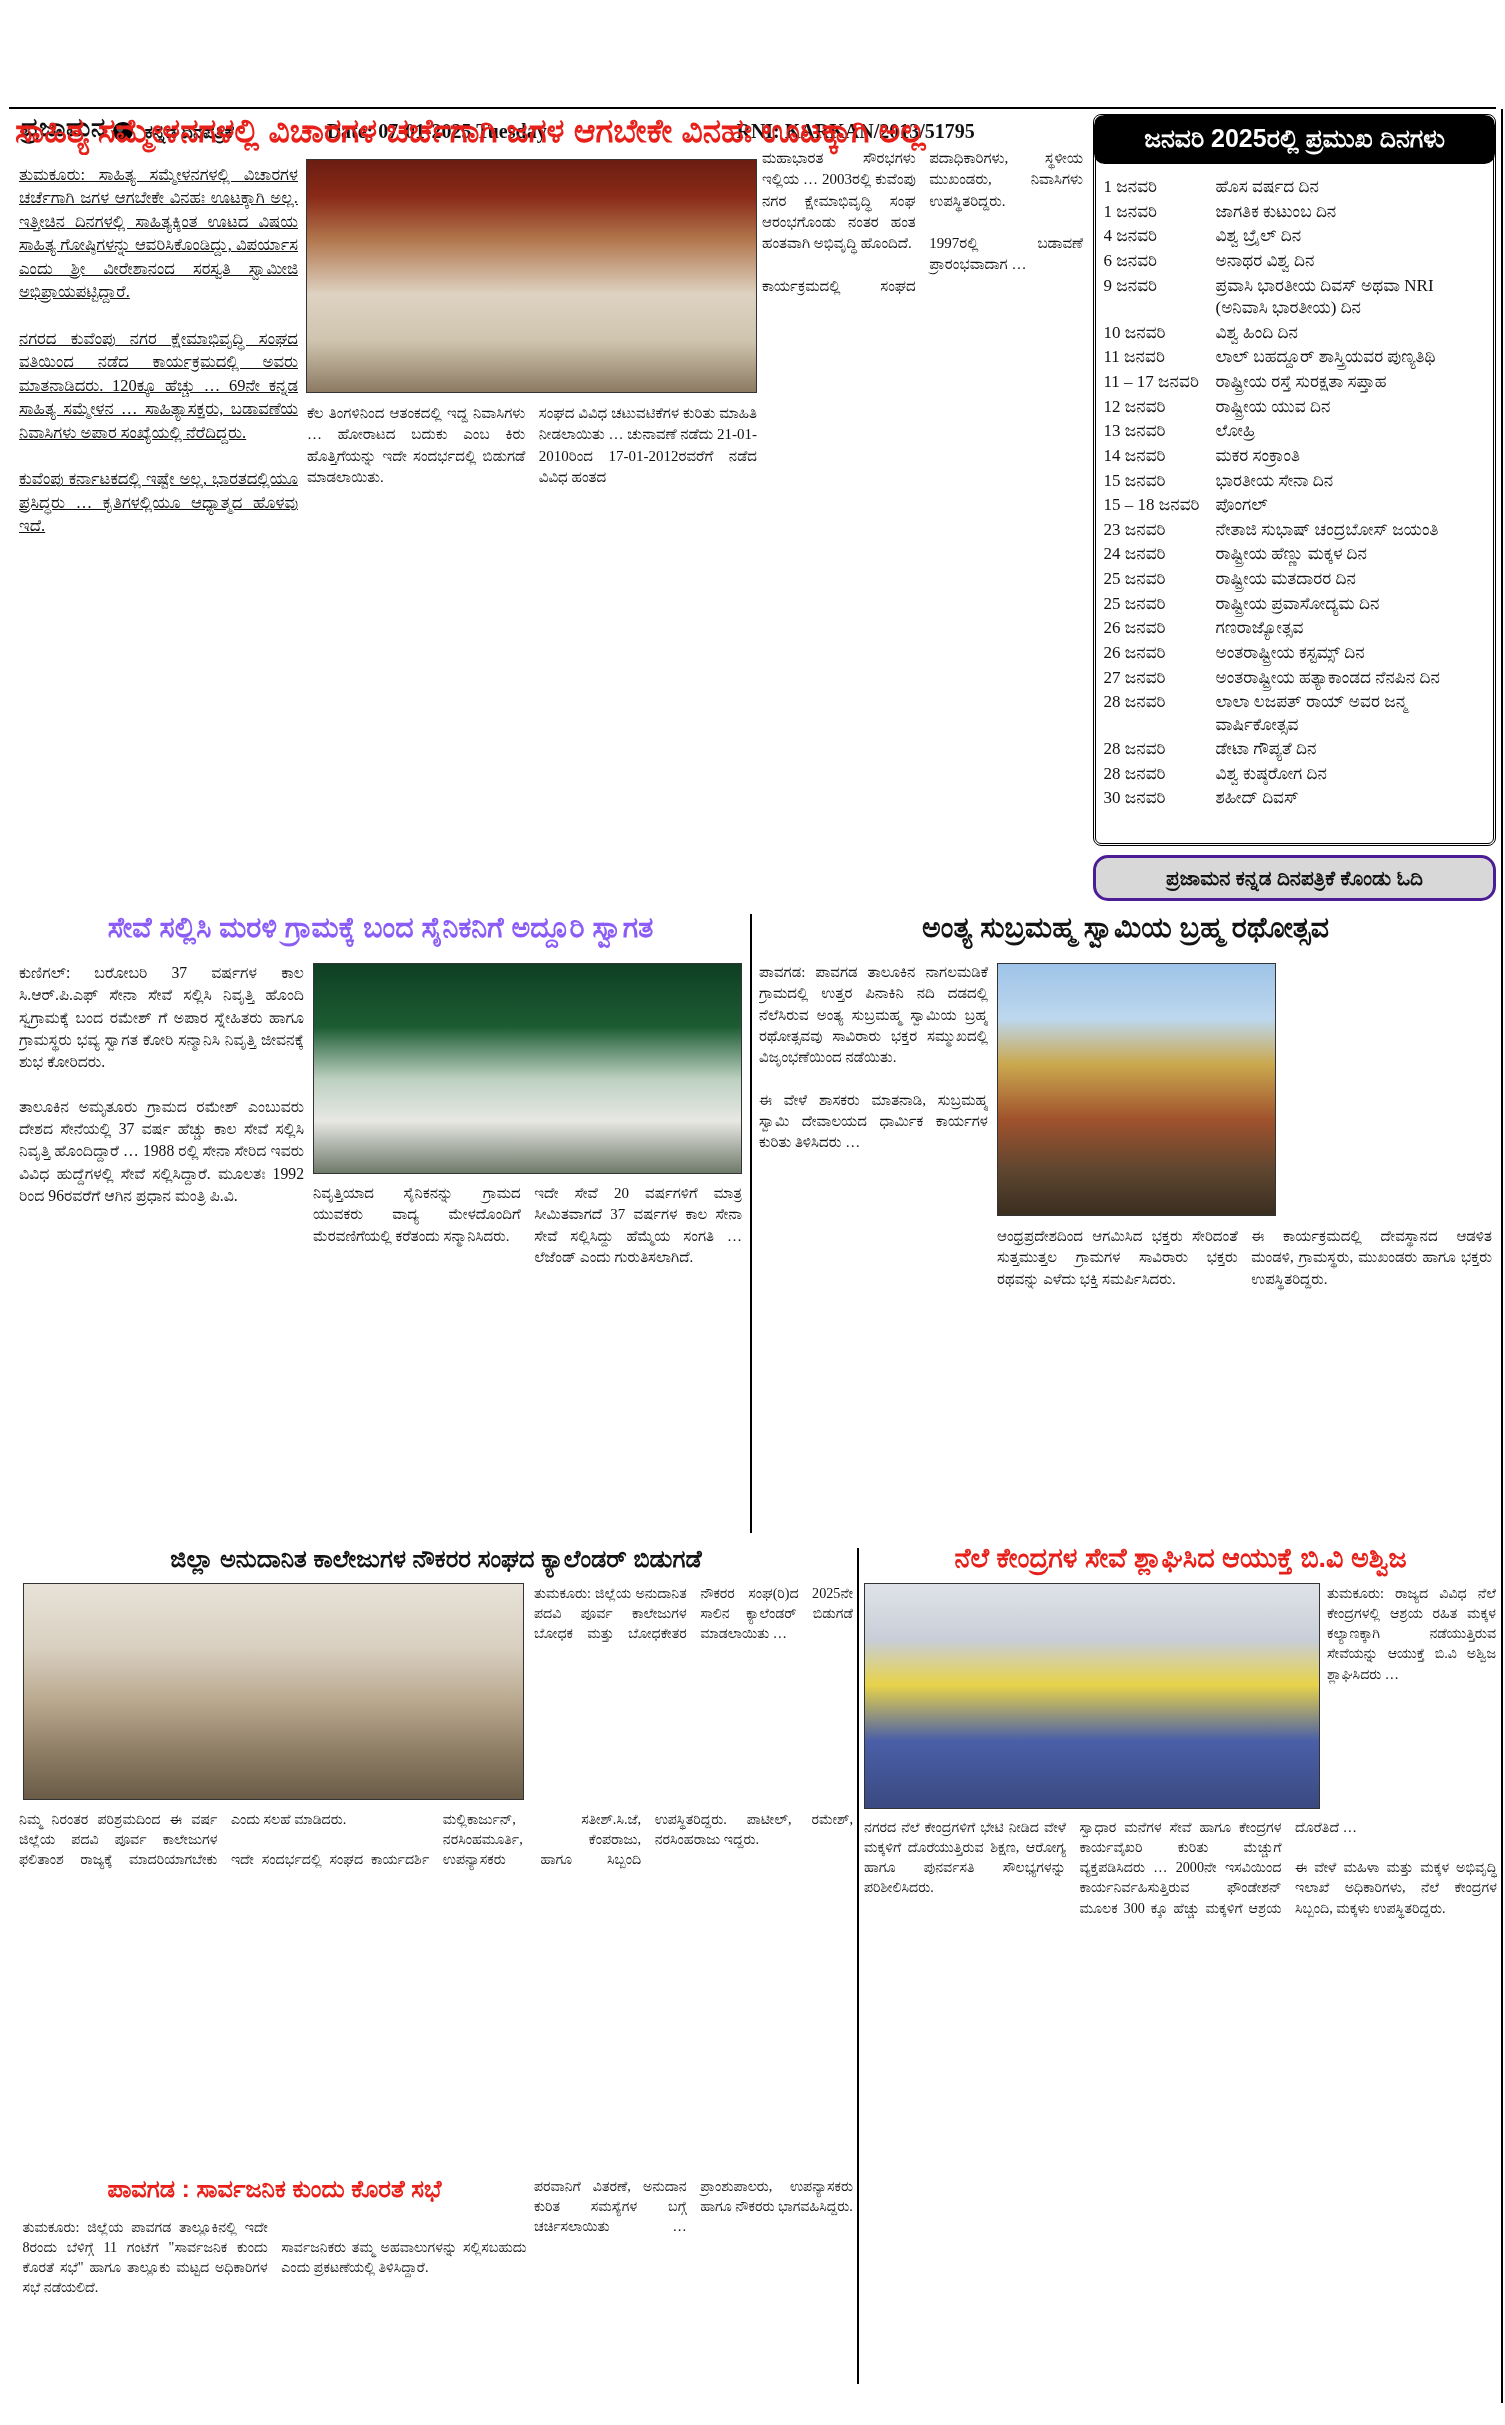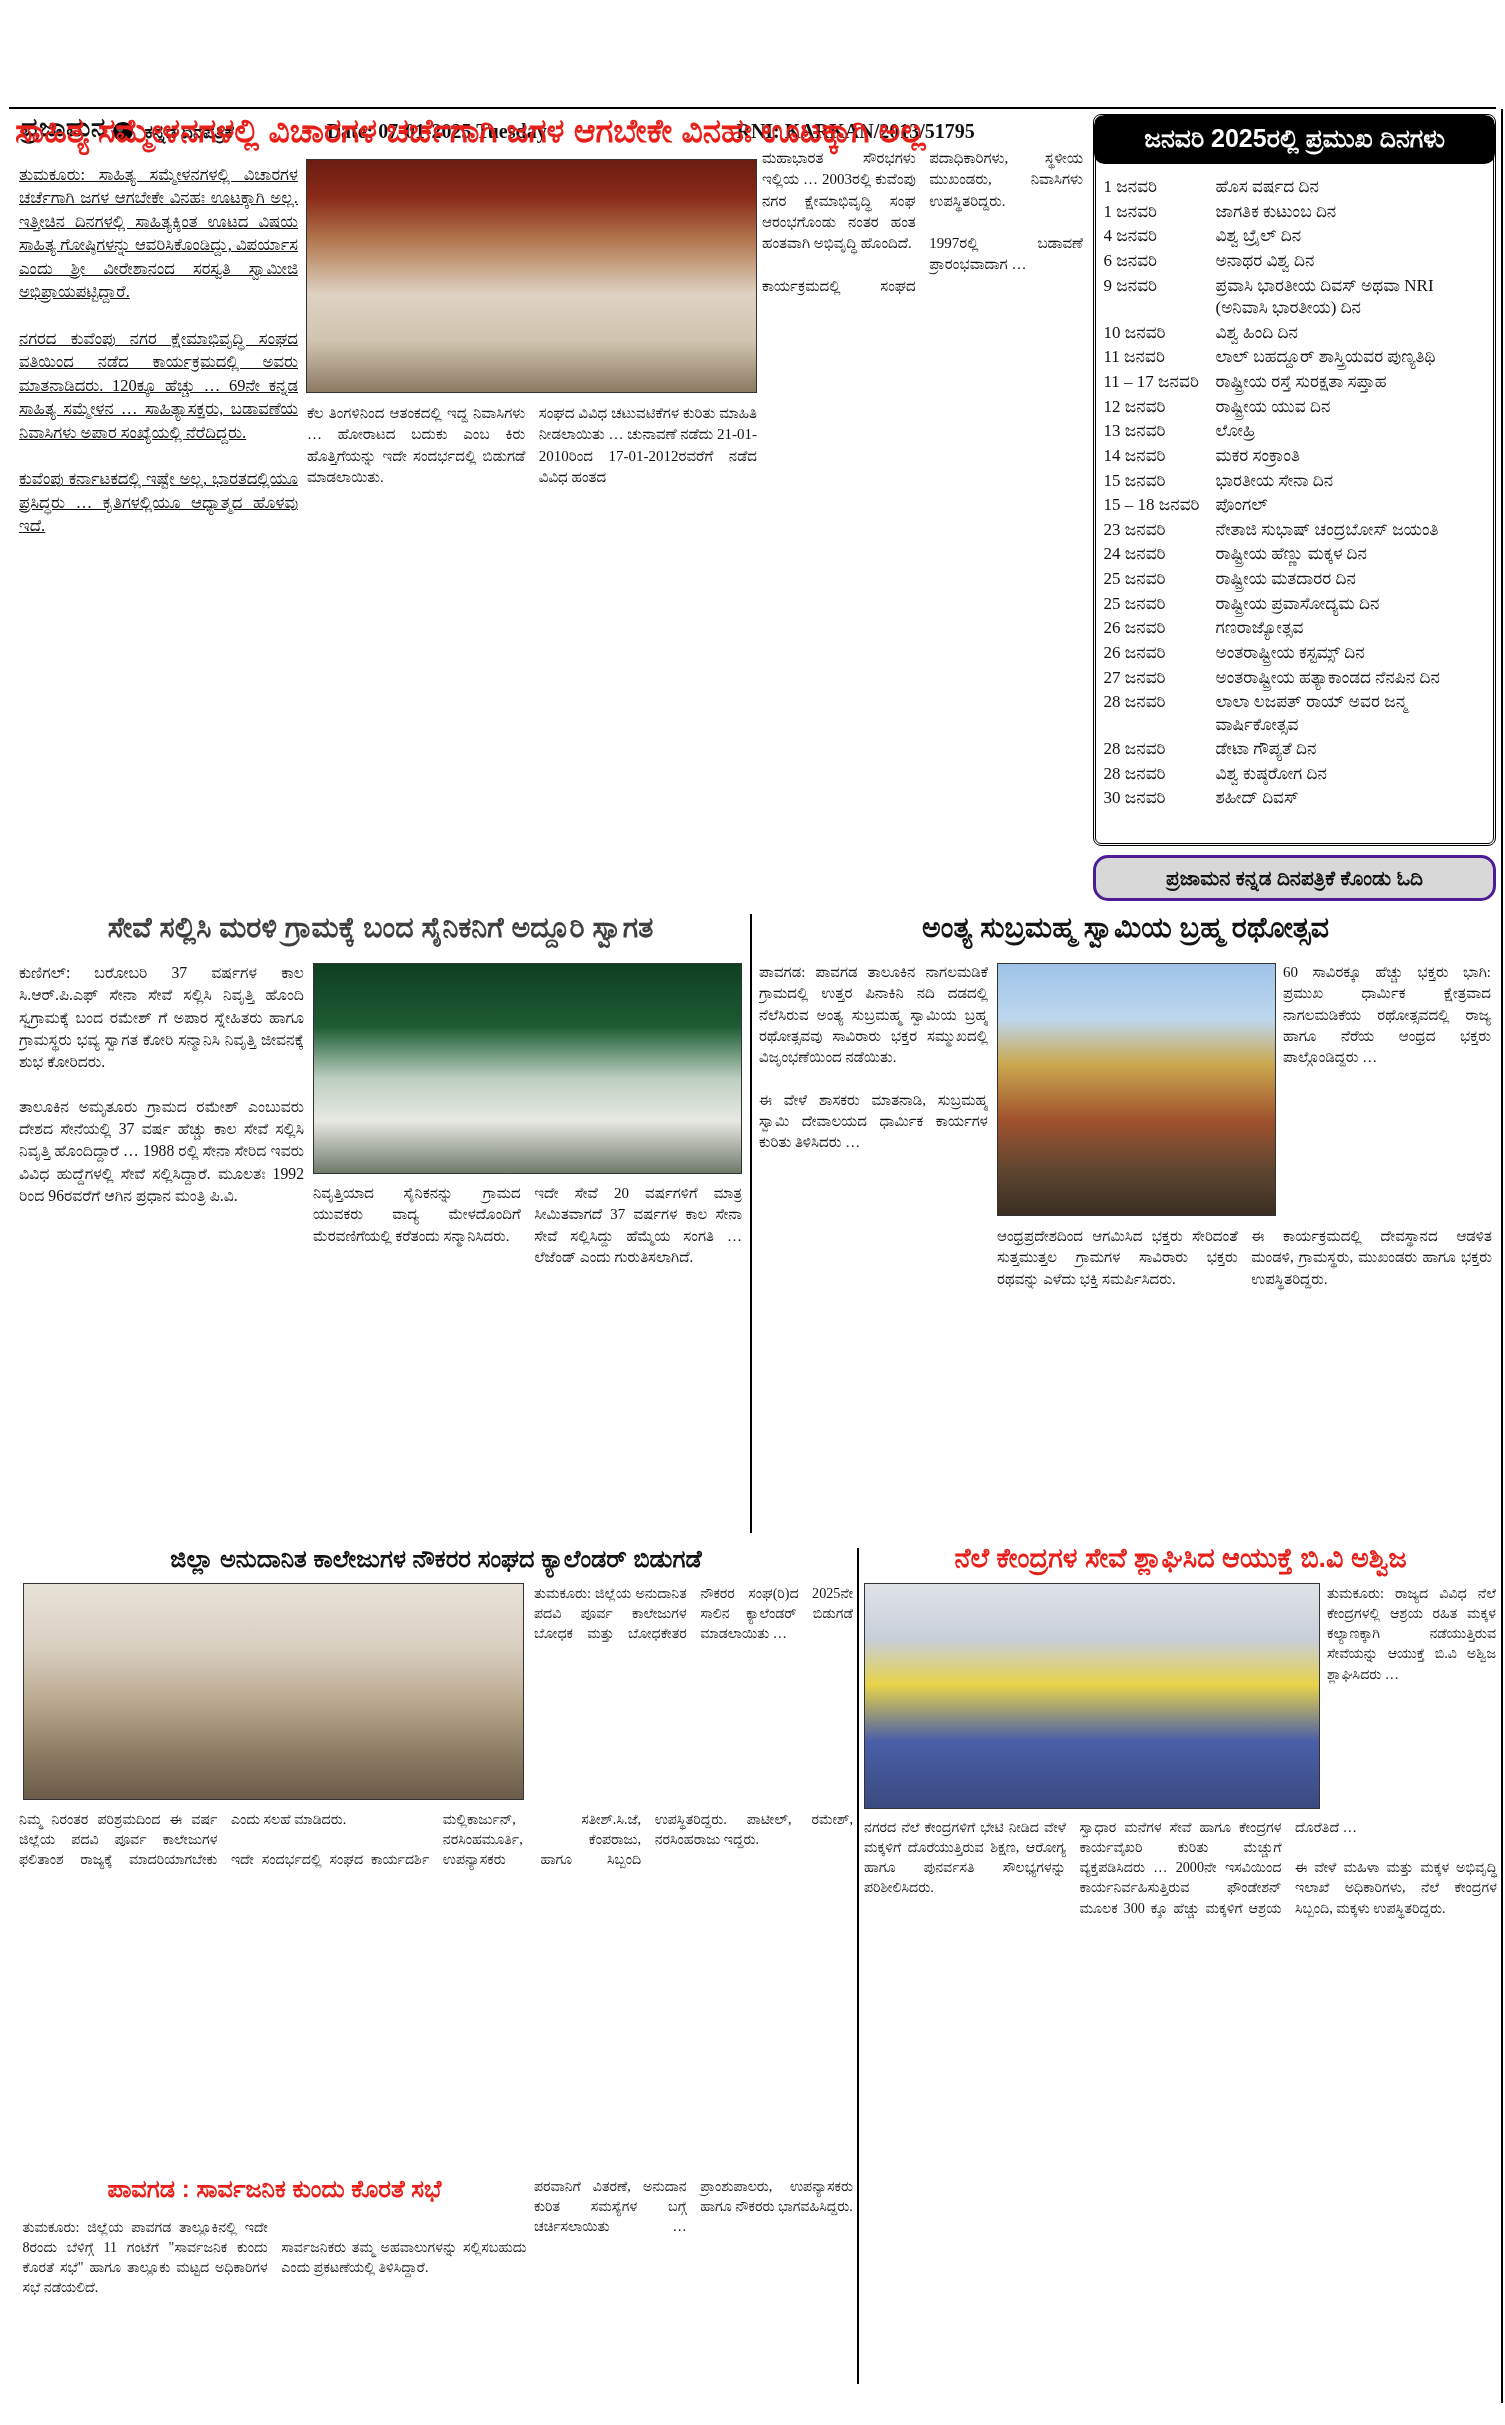--- a/index.html
+++ b/index.html
@@ -14,21 +14,21 @@
   .head-date{font-size:20px;font-weight:700;margin-left:72px;white-space:nowrap;}
   .head-rni{font-size:20px;font-weight:700;margin-left:auto;white-space:nowrap;}
   .head-paper{font-size:20px;font-weight:700;margin-left:auto;white-space:nowrap;}
   .page-circle{width:25.5px;height:25.5px;border-radius:50%;background:#000;color:#fff;font-family:"Liberation Sans",sans-serif;
                font-weight:700;font-size:16.5px;display:flex;align-items:center;justify-content:center;margin-left:30px;}
   .head-rule{position:absolute;top:107px;left:9px;right:9px;height:2.2px;background:#000;}
   .edge-right{position:absolute;left:1501px;top:109px;height:2294px;width:1.5px;background:#000;}
   
   .headline{font-family:"Liberation Sans",sans-serif;font-weight:800;white-space:nowrap;overflow:hidden;}
   .hl-main{position:absolute;top:112px;left:15px;width:1070px;height:43px;font-size:33px;color:#e8201a;}
-  .hl-a2{position:absolute;top:911px;left:19px;width:723px;height:39px;font-size:28.5px;color:#404040;text-align:center;}
+  .hl-a2{position:absolute;top:911px;left:19px;width:723px;height:39px;font-size:28.5px;color:#8b5cf6;text-align:center;}
   .hl-a3{position:absolute;top:911px;left:759px;width:733px;height:39px;font-size:28.5px;color:#141414;text-align:center;}
   .hl-a5{position:absolute;top:1545px;left:19px;width:834px;height:36px;font-size:24px;color:#141414;text-align:center;}
   .hl-a4{position:absolute;top:1543px;left:864px;width:633px;height:37px;font-size:27px;color:#e8201a;text-align:center;}
   .hl-a6{position:absolute;top:2175px;left:22.5px;width:504px;height:36px;font-size:24px;color:#e8201a;text-align:center;}
   
   .cal-box{position:absolute;left:1093px;top:114px;width:403px;height:732px;border:3.7px double #000;border-radius:8px;
            box-sizing:border-box;background:#fff;}
   .cal-title{position:absolute;top:-2.2px;left:-2.2px;right:-2.2px;height:49px;background:#000;border-radius:10.5px;
              color:#fff;font-family:"Liberation Sans",sans-serif;font-weight:800;font-size:25px;
              display:flex;align-items:center;justify-content:center;white-space:nowrap;overflow:hidden;}
@@ -199,21 +199,20 @@
   <div class="txt cols2" style="left:313px;top:1183px;width:429px;height:351px;font-size:15px;">ನಿವೃತ್ತಿಯಾದ ಸೈನಿಕನನ್ನು ಗ್ರಾಮದ ಯುವಕರು ವಾದ್ಯ ಮೇಳದೊಂದಿಗೆ ಮೆರವಣಿಗೆಯಲ್ಲಿ ಕರೆತಂದು ಸನ್ಮಾನಿಸಿದರು.
 
 ಇದೇ ಸೇವೆ 20 ವರ್ಷಗಳಿಗೆ ಮಾತ್ರ ಸೀಮಿತವಾಗದೆ 37 ವರ್ಷಗಳ ಕಾಲ ಸೇನಾ ಸೇವೆ ಸಲ್ಲಿಸಿದ್ದು ಹೆಮ್ಮೆಯ ಸಂಗತಿ … ಲೆಜೆಂಡ್ ಎಂದು ಗುರುತಿಸಲಾಗಿದೆ.</div>
   <div class="vrule" style="left:750px;top:914px;height:619px;"></div>
 
   <div class="headline hl-a3">ಅಂತ್ಯ ಸುಬ್ರಮಹ್ಮ ಸ್ವಾಮಿಯ ಬ್ರಹ್ಮ ರಥೋತ್ಸವ</div>
   <div class="txt" style="left:759px;top:962px;width:229px;height:571px;font-size:15px;">ಪಾವಗಡ: ಪಾವಗಡ ತಾಲೂಕಿನ ನಾಗಲಮಡಿಕೆ ಗ್ರಾಮದಲ್ಲಿ ಉತ್ತರ ಪಿನಾಕಿನಿ ನದಿ ದಡದಲ್ಲಿ ನೆಲೆಸಿರುವ ಅಂತ್ಯ ಸುಬ್ರಮಹ್ಮ ಸ್ವಾಮಿಯ ಬ್ರಹ್ಮ ರಥೋತ್ಸವವು ಸಾವಿರಾರು ಭಕ್ತರ ಸಮ್ಮುಖದಲ್ಲಿ ವಿಜೃಂಭಣೆಯಿಂದ ನಡೆಯಿತು.
 
 ಈ ವೇಳೆ ಶಾಸಕರು ಮಾತನಾಡಿ, ಸುಬ್ರಮಹ್ಮ ಸ್ವಾಮಿ ದೇವಾಲಯದ ಧಾರ್ಮಿಕ ಕಾರ್ಯಗಳ ಕುರಿತು ತಿಳಿಸಿದರು …</div>
   <div class="photo p3" style="left:997px;top:963px;width:279px;height:253px;"></div>
-  <div class="txt" style="left:1283px;top:962px;width:208px;height:259px;font-size:15px;">60 ಸಾವಿರಕ್ಕೂ ಹೆಚ್ಚು ಭಕ್ತರು ಭಾಗಿ: ಪ್ರಮುಖ ಧಾರ್ಮಿಕ ಕ್ಷೇತ್ರವಾದ ನಾಗಲಮಡಿಕೆಯ ರಥೋತ್ಸವದಲ್ಲಿ ರಾಜ್ಯ ಹಾಗೂ ನೆರೆಯ ಆಂಧ್ರದ ಭಕ್ತರು ಪಾಲ್ಗೊಂಡಿದ್ದರು …</div>
   <div class="txt cols2" style="left:997px;top:1226px;width:495px;height:307px;font-size:15px;">ಆಂಧ್ರಪ್ರದೇಶದಿಂದ ಆಗಮಿಸಿದ ಭಕ್ತರು ಸೇರಿದಂತೆ ಸುತ್ತಮುತ್ತಲ ಗ್ರಾಮಗಳ ಸಾವಿರಾರು ಭಕ್ತರು ರಥವನ್ನು ಎಳೆದು ಭಕ್ತಿ ಸಮರ್ಪಿಸಿದರು.
 
 ಈ ಕಾರ್ಯಕ್ರಮದಲ್ಲಿ ದೇವಸ್ಥಾನದ ಆಡಳಿತ ಮಂಡಳಿ, ಗ್ರಾಮಸ್ಥರು, ಮುಖಂಡರು ಹಾಗೂ ಭಕ್ತರು ಉಪಸ್ಥಿತರಿದ್ದರು.</div>
 
   <div class="headline hl-a5">ಜಿಲ್ಲಾ ಅನುದಾನಿತ ಕಾಲೇಜುಗಳ ನೌಕರರ ಸಂಘದ ಕ್ಯಾಲೆಂಡರ್ ಬಿಡುಗಡೆ</div>
   <div class="photo p4" style="left:22.5px;top:1583px;width:501px;height:217px;"></div>
   <div class="txt cols2" style="left:534px;top:1583px;width:319px;height:219px;font-size:14.2px;">ತುಮಕೂರು: ಜಿಲ್ಲೆಯ ಅನುದಾನಿತ ಪದವಿ ಪೂರ್ವ ಕಾಲೇಜುಗಳ ಬೋಧಕ ಮತ್ತು ಬೋಧಕೇತರ ನೌಕರರ ಸಂಘ(ರಿ)ದ 2025ನೇ ಸಾಲಿನ ಕ್ಯಾಲೆಂಡರ್ ಬಿಡುಗಡೆ ಮಾಡಲಾಯಿತು …</div>
   <div class="txt cols4" style="left:19px;top:1809px;width:834px;height:358px;font-size:14.2px;">ನಿಮ್ಮ ನಿರಂತರ ಪರಿಶ್ರಮದಿಂದ ಈ ವರ್ಷ ಜಿಲ್ಲೆಯ ಪದವಿ ಪೂರ್ವ ಕಾಲೇಜುಗಳ ಫಲಿತಾಂಶ ರಾಜ್ಯಕ್ಕೆ ಮಾದರಿಯಾಗಬೇಕು ಎಂದು ಸಲಹೆ ಮಾಡಿದರು.
 
 ಇದೇ ಸಂದರ್ಭದಲ್ಲಿ ಸಂಘದ ಕಾರ್ಯದರ್ಶಿ ಮಲ್ಲಿಕಾರ್ಜುನ್, ಸತೀಶ್.ಸಿ.ಜೆ, ನರಸಿಂಹಮೂರ್ತಿ, ಕೆಂಪರಾಜು, ಉಪನ್ಯಾಸಕರು ಹಾಗೂ ಸಿಬ್ಬಂದಿ ಉಪಸ್ಥಿತರಿದ್ದರು. ಪಾಟೀಲ್, ರಮೇಶ್, ನರಸಿಂಹರಾಜು ಇದ್ದರು.</div>

